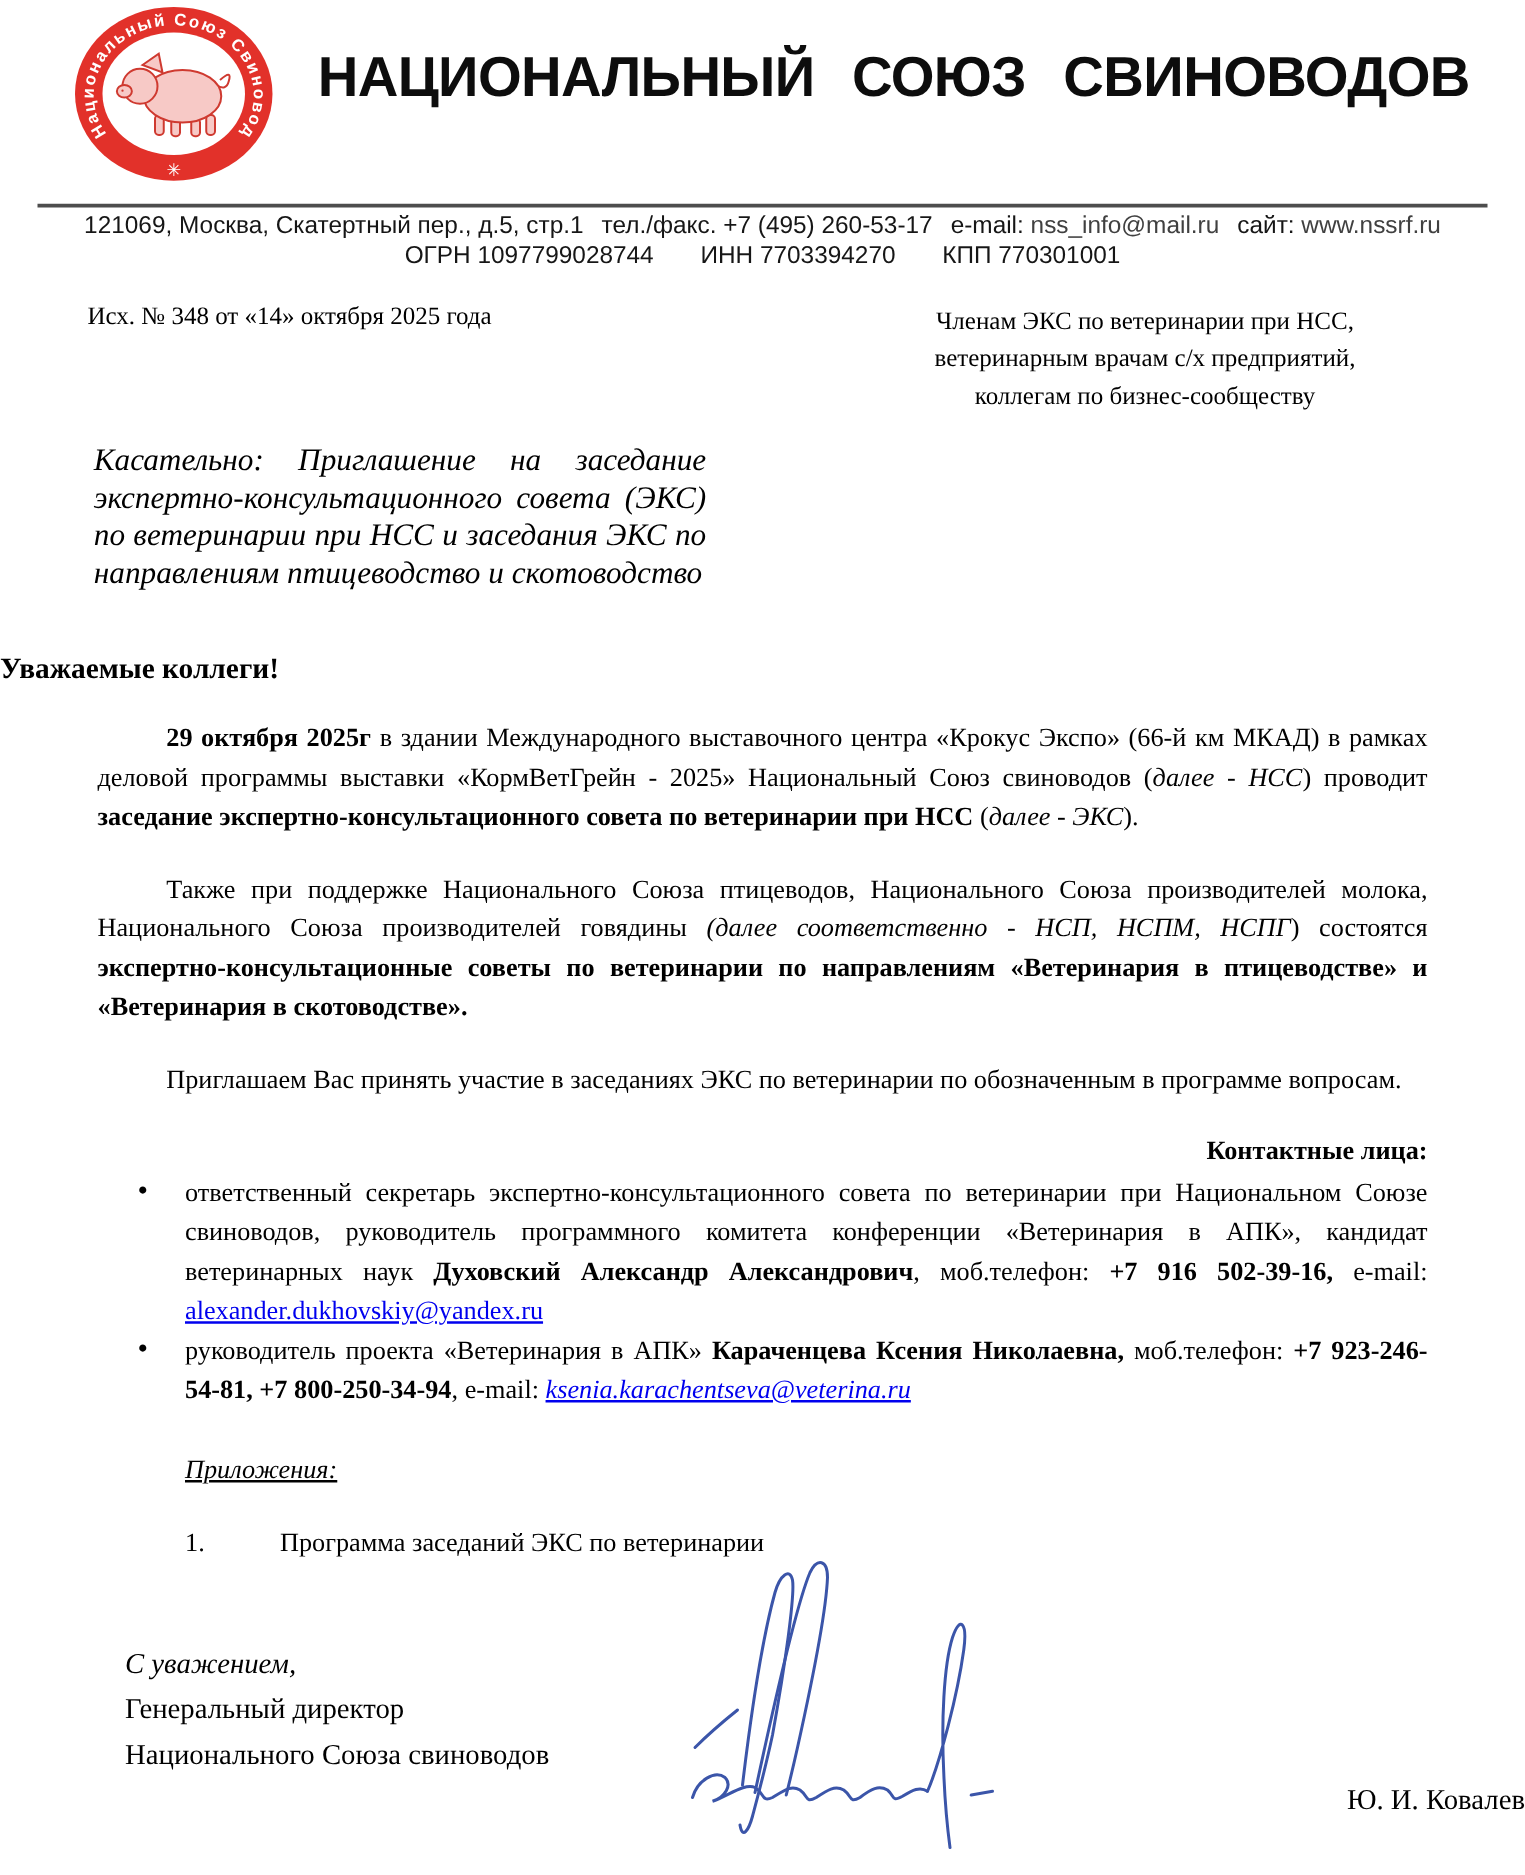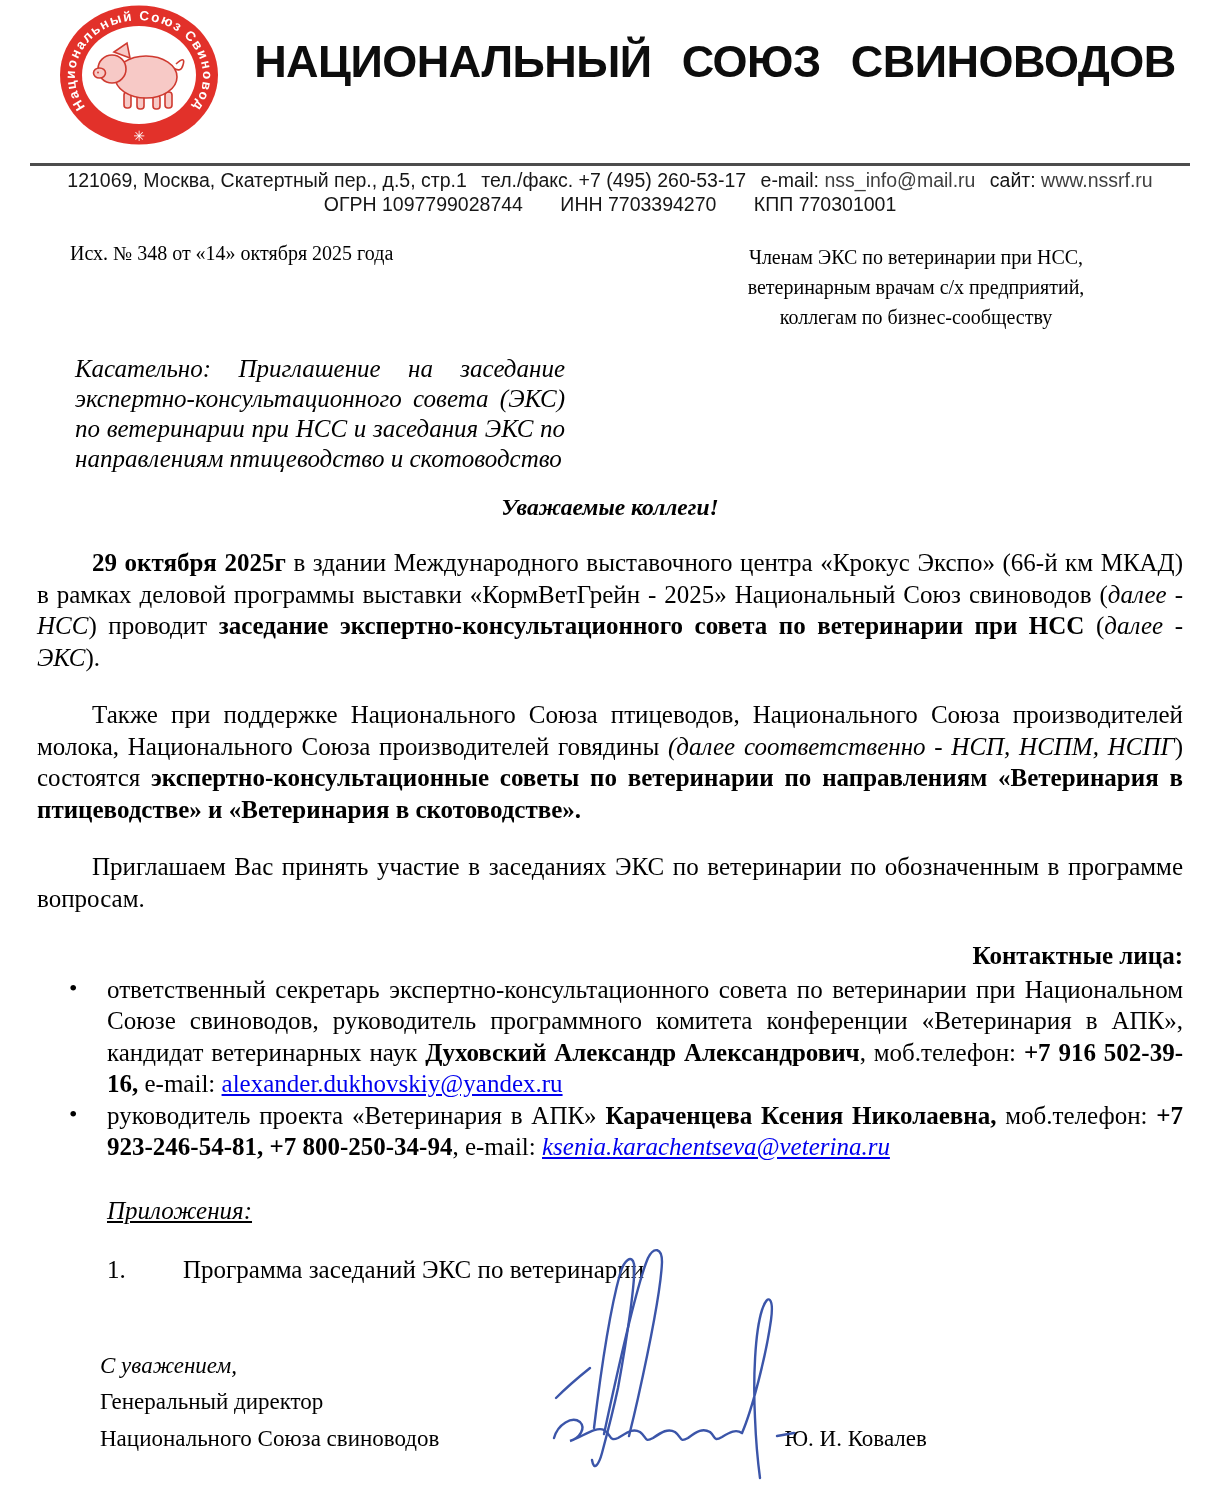--- a/index.html
+++ b/index.html
@@ -28,36 +28,36 @@
     display:flex;justify-content:space-between;align-items:flex-start;
     margin:26px 78px 0 70px;font-size:20px;
   }
   .recipient{width:452px;text-align:center;line-height:30px;}
   
   .subject{
     margin:22px 0 0 75px;width:490px;font-style:italic;
     font-size:25px;line-height:30px;text-align:justify;
   }
   
-  .greeting{margin-top:20px;text-align:center;font-weight:700;font-size:23.5px;font-style:italic;}
-  .bodycopy{margin:0 37px;font-size:25px;line-height:31.5px;text-align:justify;}
+  .greeting{margin-top:48px;text-align:left;font-weight:700;font-size:23.5px;}
+  .bodycopy{margin:0 78px;font-size:21px;line-height:31.5px;text-align:justify;}
   .para{margin:26px 0 0;text-indent:55px;}
   .bodycopy b{font-weight:700;}
   .contacts-heading{margin:26px 0 0;font-weight:700;text-indent:70px;text-align:right;}
   .contact-list{margin:2px 0 0;padding:0;list-style:none;}
   .contact-list li{position:relative;padding-left:70px;}
   .contact-list li::before{content:"\2022";position:absolute;left:32px;top:-1px;font-size:24px;}
   a.mail{color:#0000ee;text-decoration:underline;cursor:pointer;}
   a.mail-italic{font-style:italic;}
   .attachments-heading{margin:32px 0 0;text-indent:70px;font-style:italic;text-align:left;}
   .attachments-heading .u{text-decoration:underline;}
   .attachment-item{margin:28px 0 0;text-align:left;}
   .att-num{display:inline-block;margin-left:70px;width:76px;}
   
-  .signoff{display:flex;margin:62px 0 0 100px;font-size:23px;line-height:36.5px;}
+  .signoff{display:flex;margin:62px 0 0 100px;font-size:23px;line-height:36.5px;flex-direction:column;}
   .sig-regards{font-style:italic;}
   .sig-name{align-self:flex-end;margin-left:345px;white-space:nowrap;}
   .signature-svg{position:absolute;left:542px;top:1248px;pointer-events:none;}
 </style>
 </head>
 <body>
 
 <div class="page">
 
   <div class="header">

